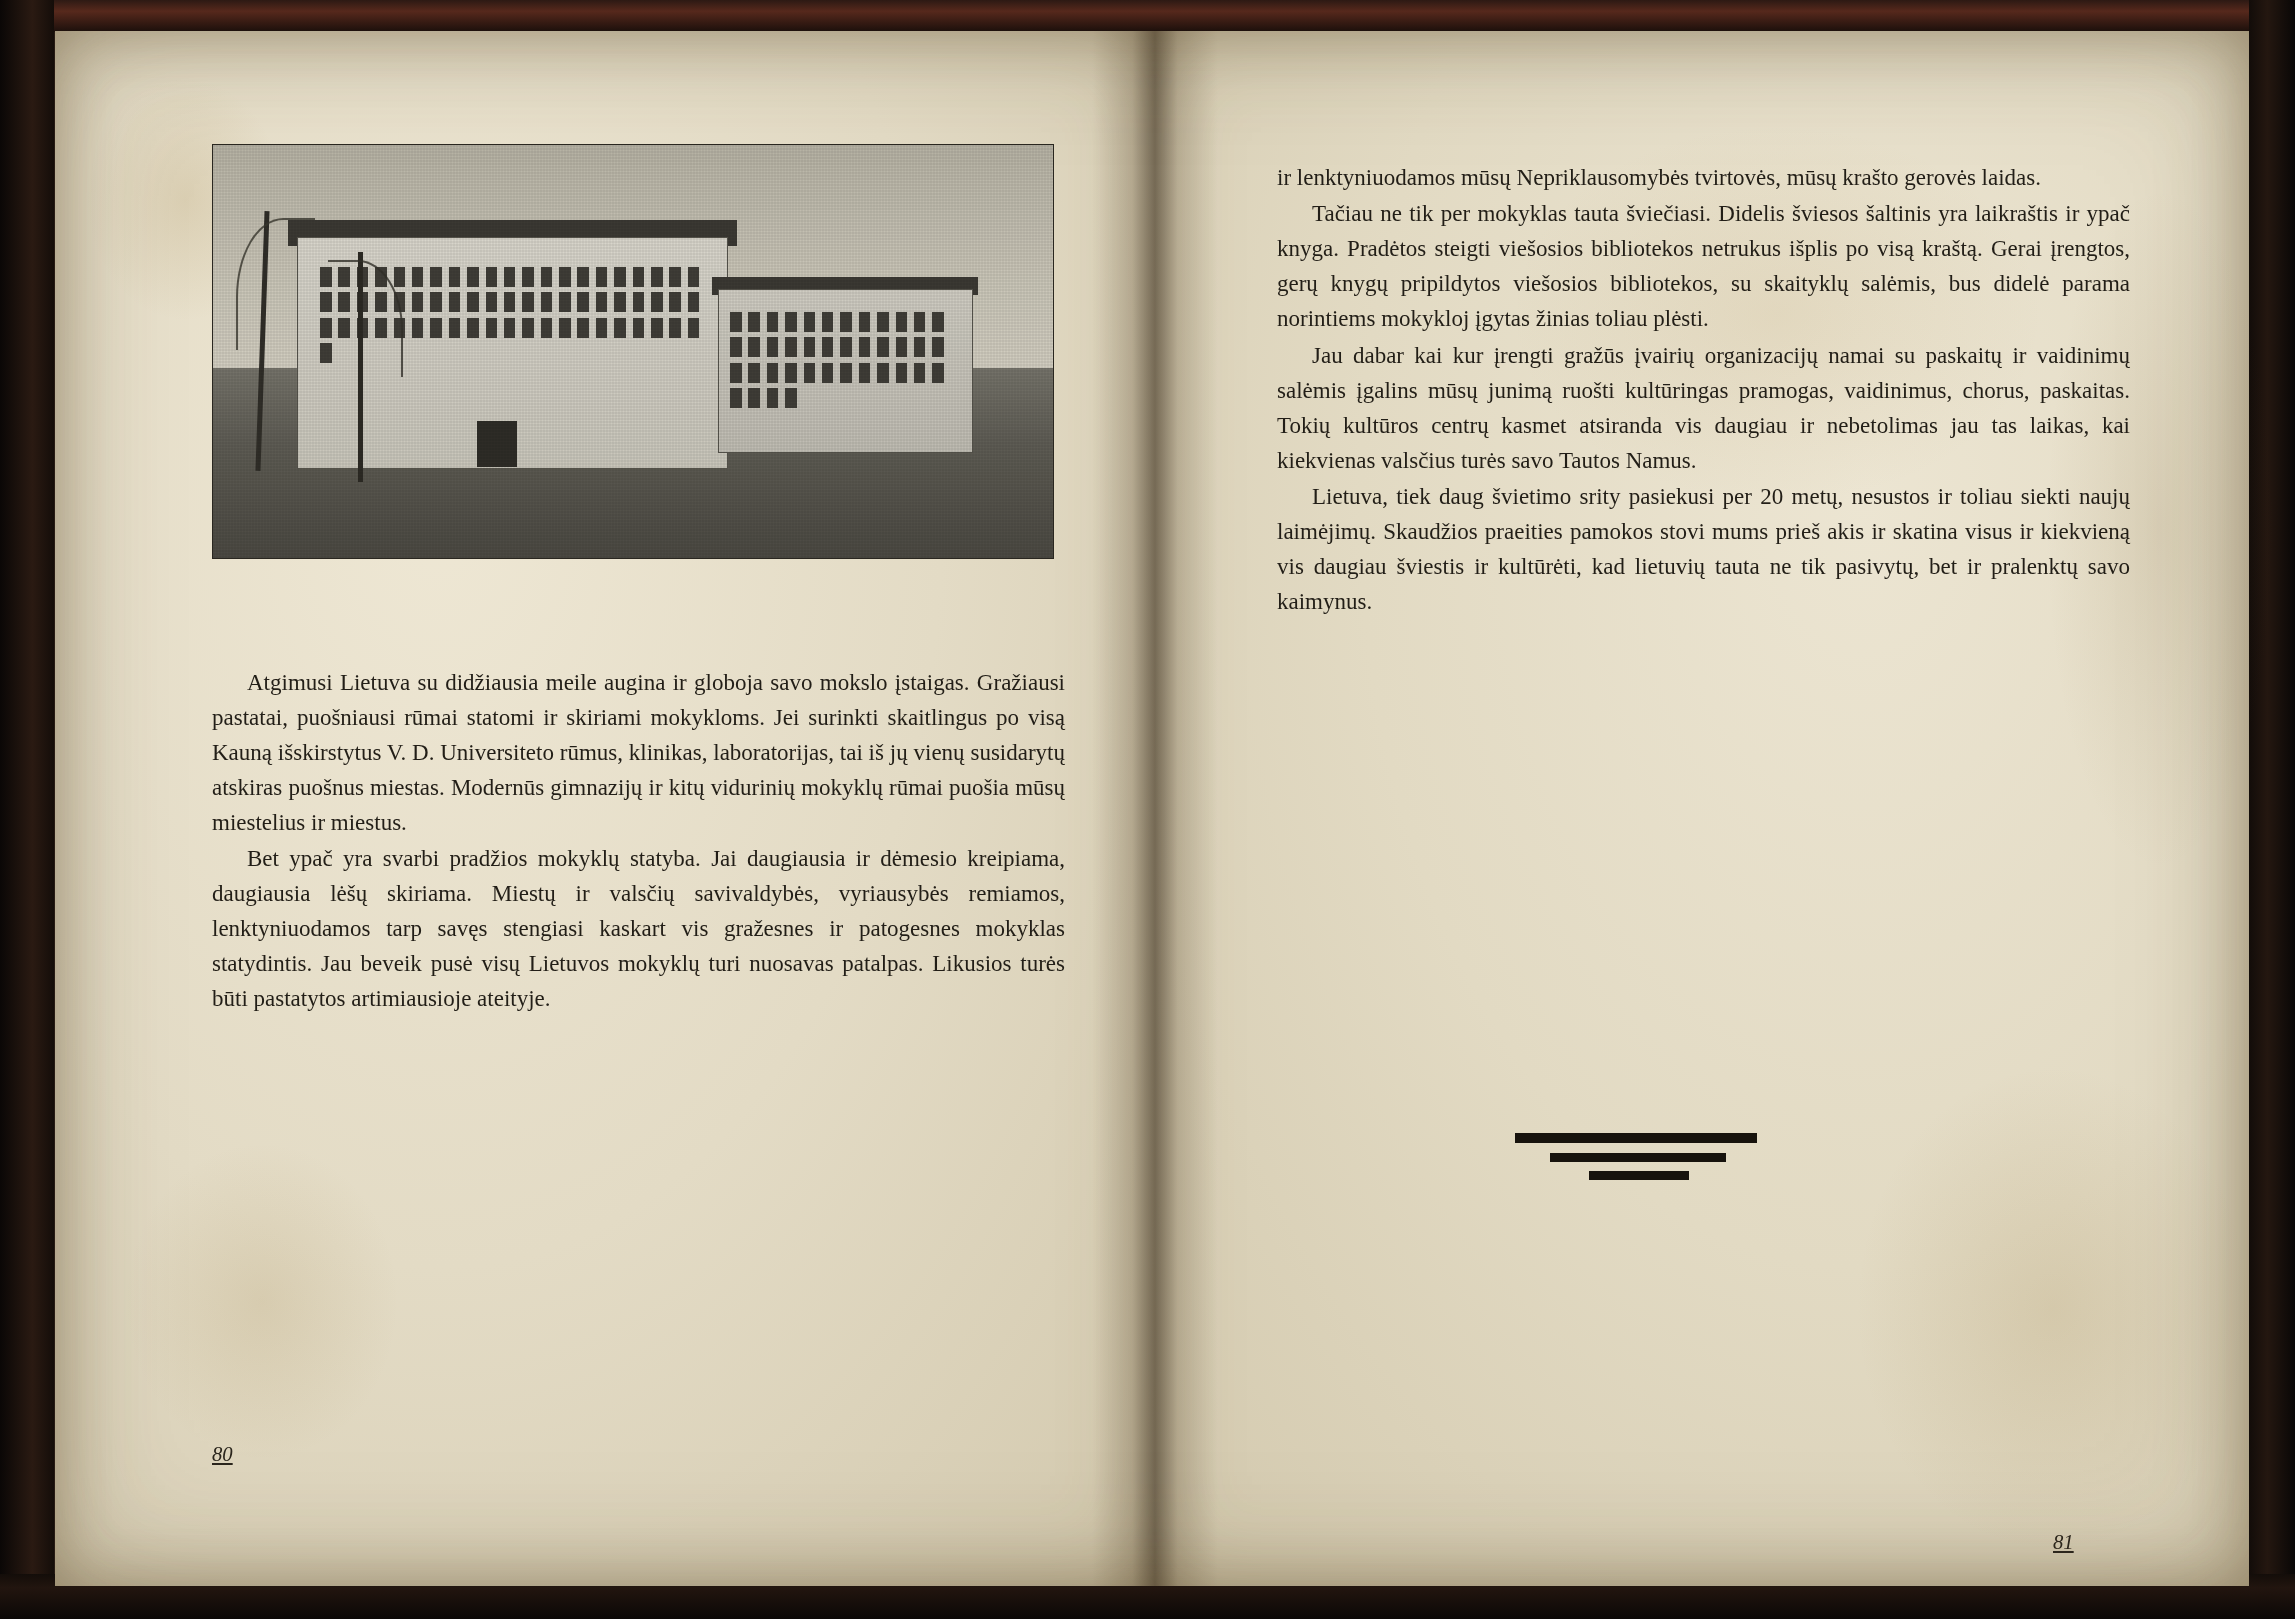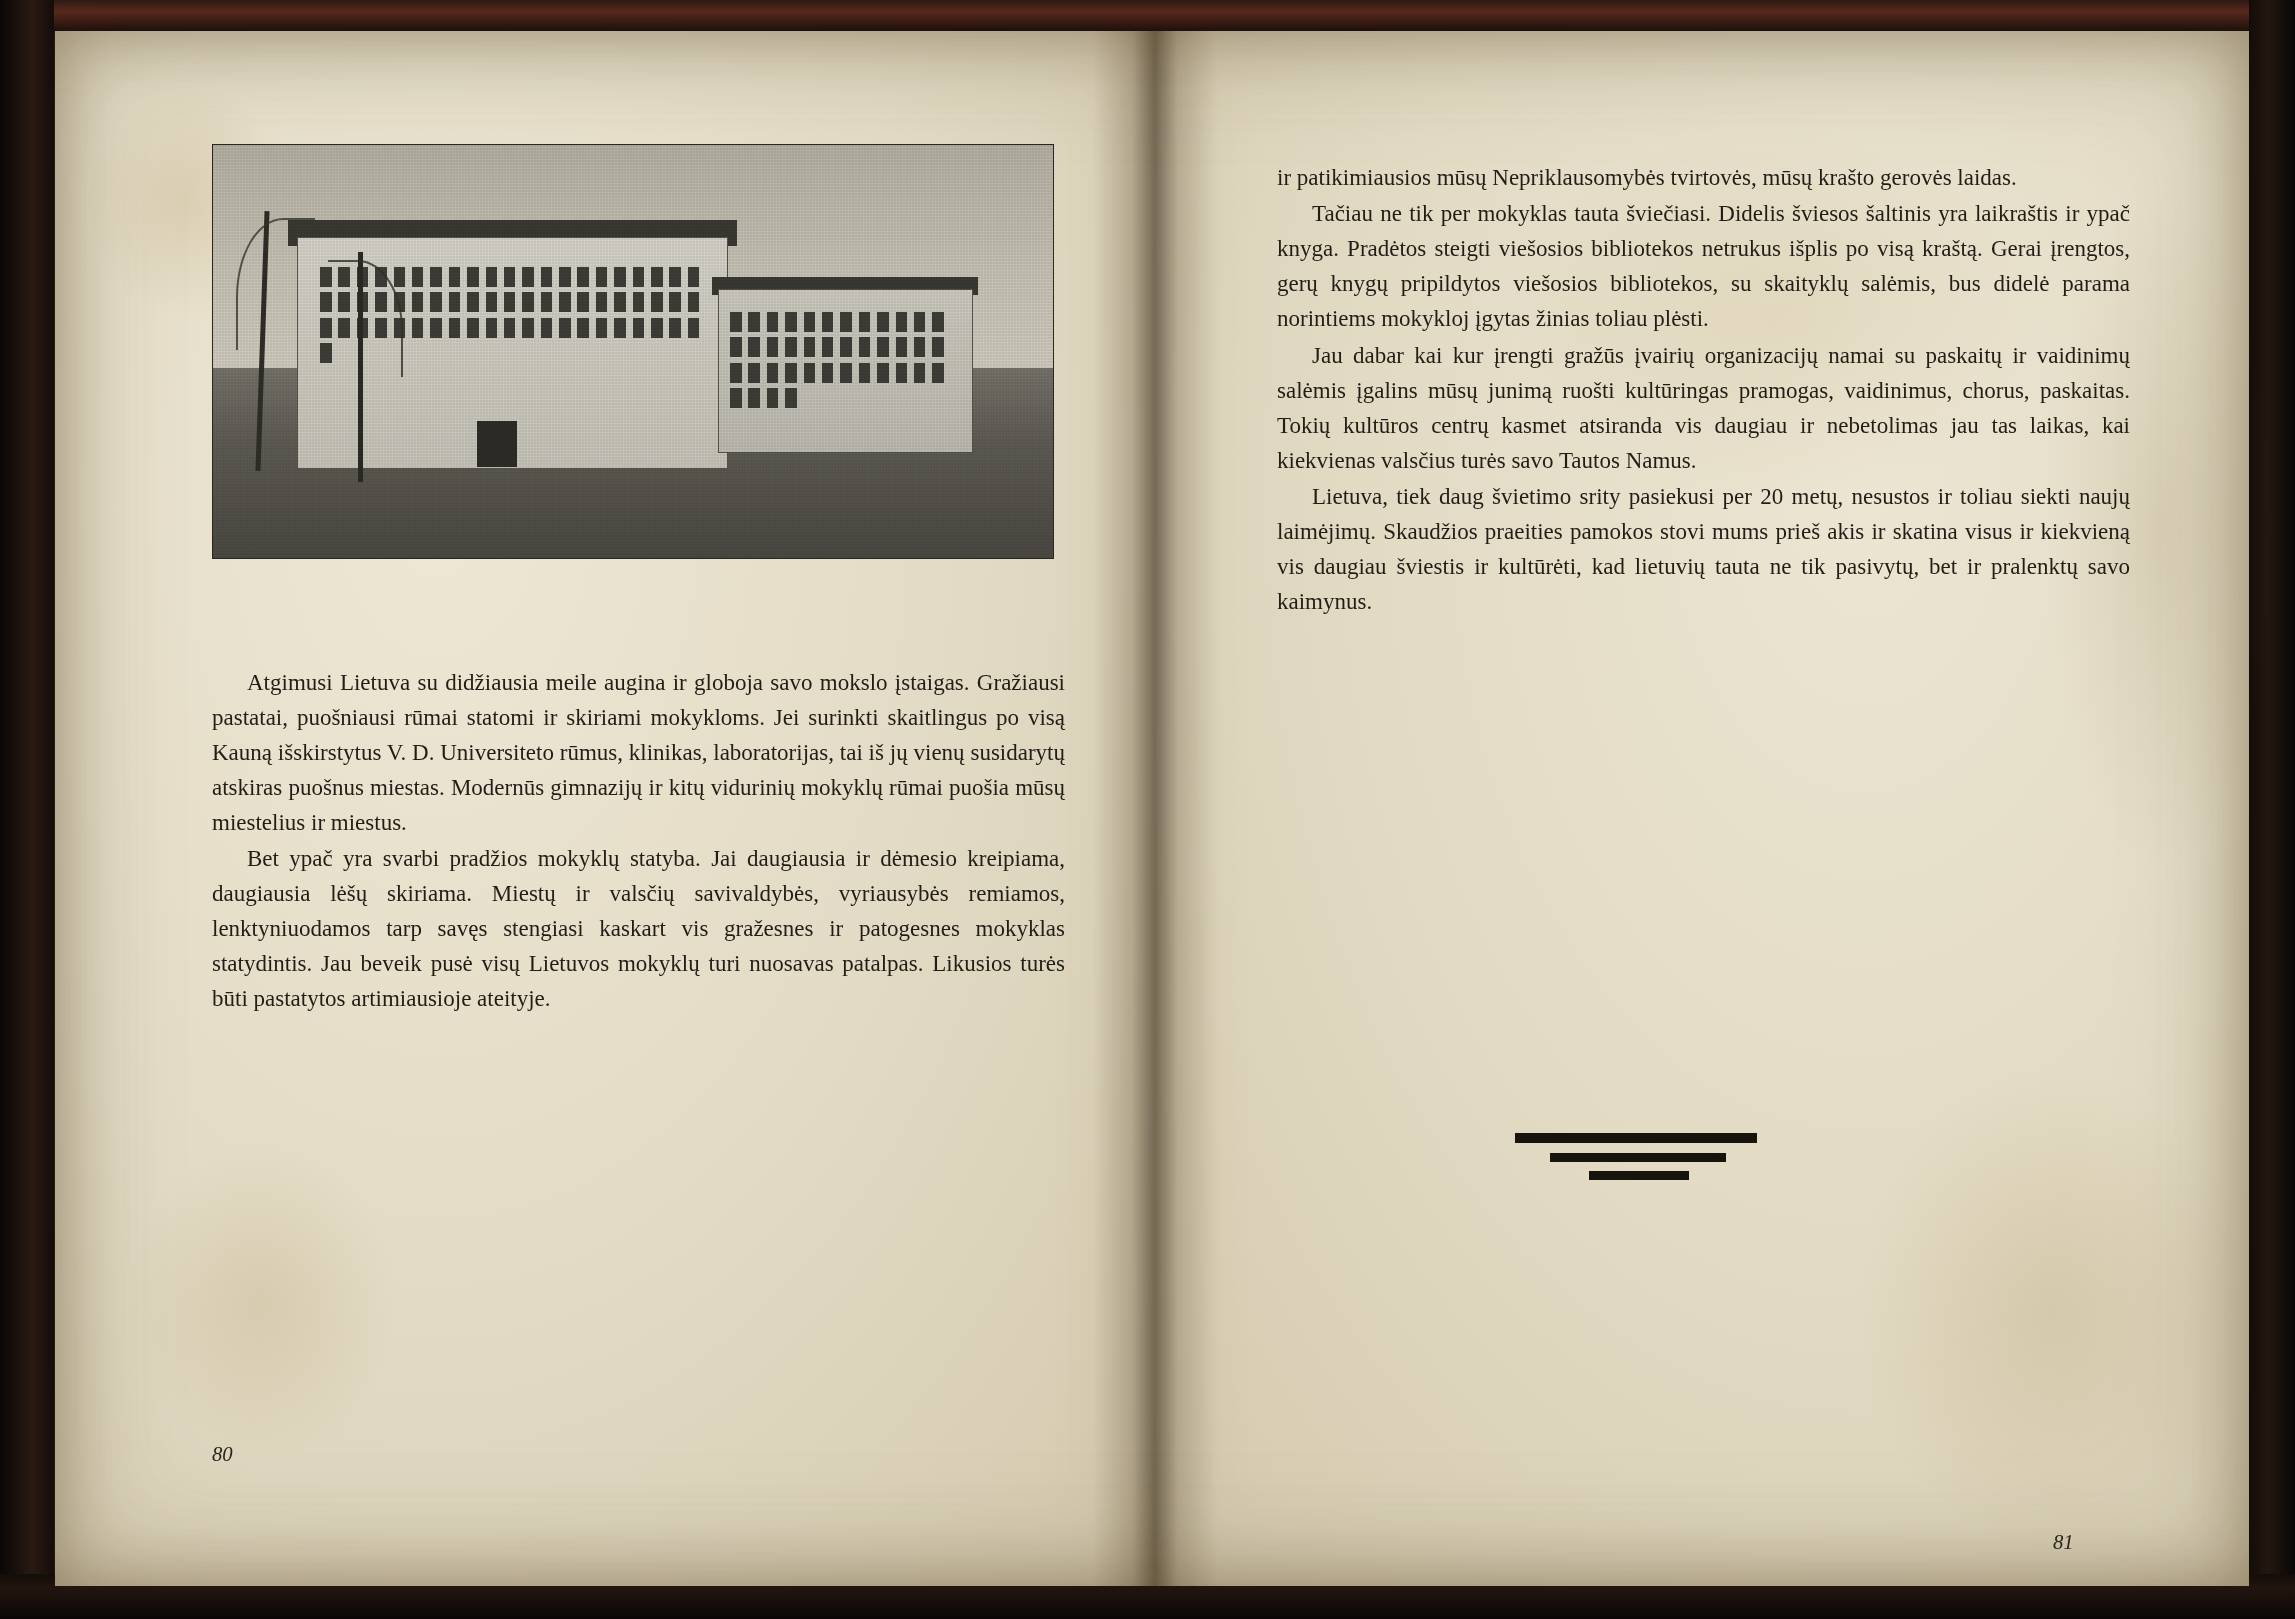--- a/index.html
+++ b/index.html
@@ -271,20 +271,21 @@
     text-indent: 35px;
   }
   .para.no-indent { text-indent: 0; }
 
   
   .folio {
     position: absolute;
     font-size: 20.7px;
     font-style: italic;
     color: #2b261d;
+    text-decoration: underline;
   }
   #folio-left  { left: 157px;  top: 1412px; }
   #folio-right { left: 1998px; top: 1500px; }
 
   
   #ornament {
     position: absolute;
     left: 1454px;
     top: 1102px;
     width: 253px;
@@ -460,21 +461,21 @@
     </div>
 
     <div class="page" id="page-right">
     </div>
 
     <div class="stain" id="stain-c"></div>
     <div class="stain" id="stain-d"></div>
     <div class="stain" id="stain-e"></div>
 
     <div class="text-col" id="col-right">
-      <p class="para no-indent">ir patikimiausios mūsų Nepriklausomybės tvirtovės, mūsų krašto gerovės laidas.</p>
+      <p class="para no-indent">ir lenktyniuodamos mūsų Nepriklausomybės tvirtovės, mūsų krašto gerovės laidas.</p>
       <p class="para">Tačiau ne tik per mokyklas tauta šviečiasi. Didelis šviesos šaltinis yra laikraštis ir ypač knyga. Pradėtos steigti viešosios bibliotekos netrukus išplis po visą kraštą. Gerai įrengtos, gerų knygų pripildytos viešosios bibliotekos, su skaityklų salėmis, bus didelė parama norintiems mokykloj įgytas žinias toliau plėsti.</p>
       <p class="para">Jau dabar kai kur įrengti gražūs įvairių organizacijų namai su paskaitų ir vaidinimų salėmis įgalins mūsų junimą ruošti kultūringas pramogas, vaidinimus, chorus, paskaitas. Tokių kultūros centrų kasmet atsiranda vis daugiau ir nebetolimas jau tas laikas, kai kiekvienas valsčius turės savo Tautos Namus.</p>
       <p class="para">Lietuva, tiek daug švietimo srity pasiekusi per 20 metų, nesustos ir toliau siekti naujų laimėjimų. Skaudžios praeities pamokos stovi mums prieš akis ir skatina visus ir kiekvieną vis daugiau šviestis ir kultūrėti, kad lietuvių tauta ne tik pasivytų, bet ir pralenktų savo kaimynus.</p>
     </div>
 
     <div id="ornament">
       <div class="bar" id="orn-bar-1"></div>
       <div class="bar" id="orn-bar-2"></div>
       <div class="bar" id="orn-bar-3"></div>
     </div>

